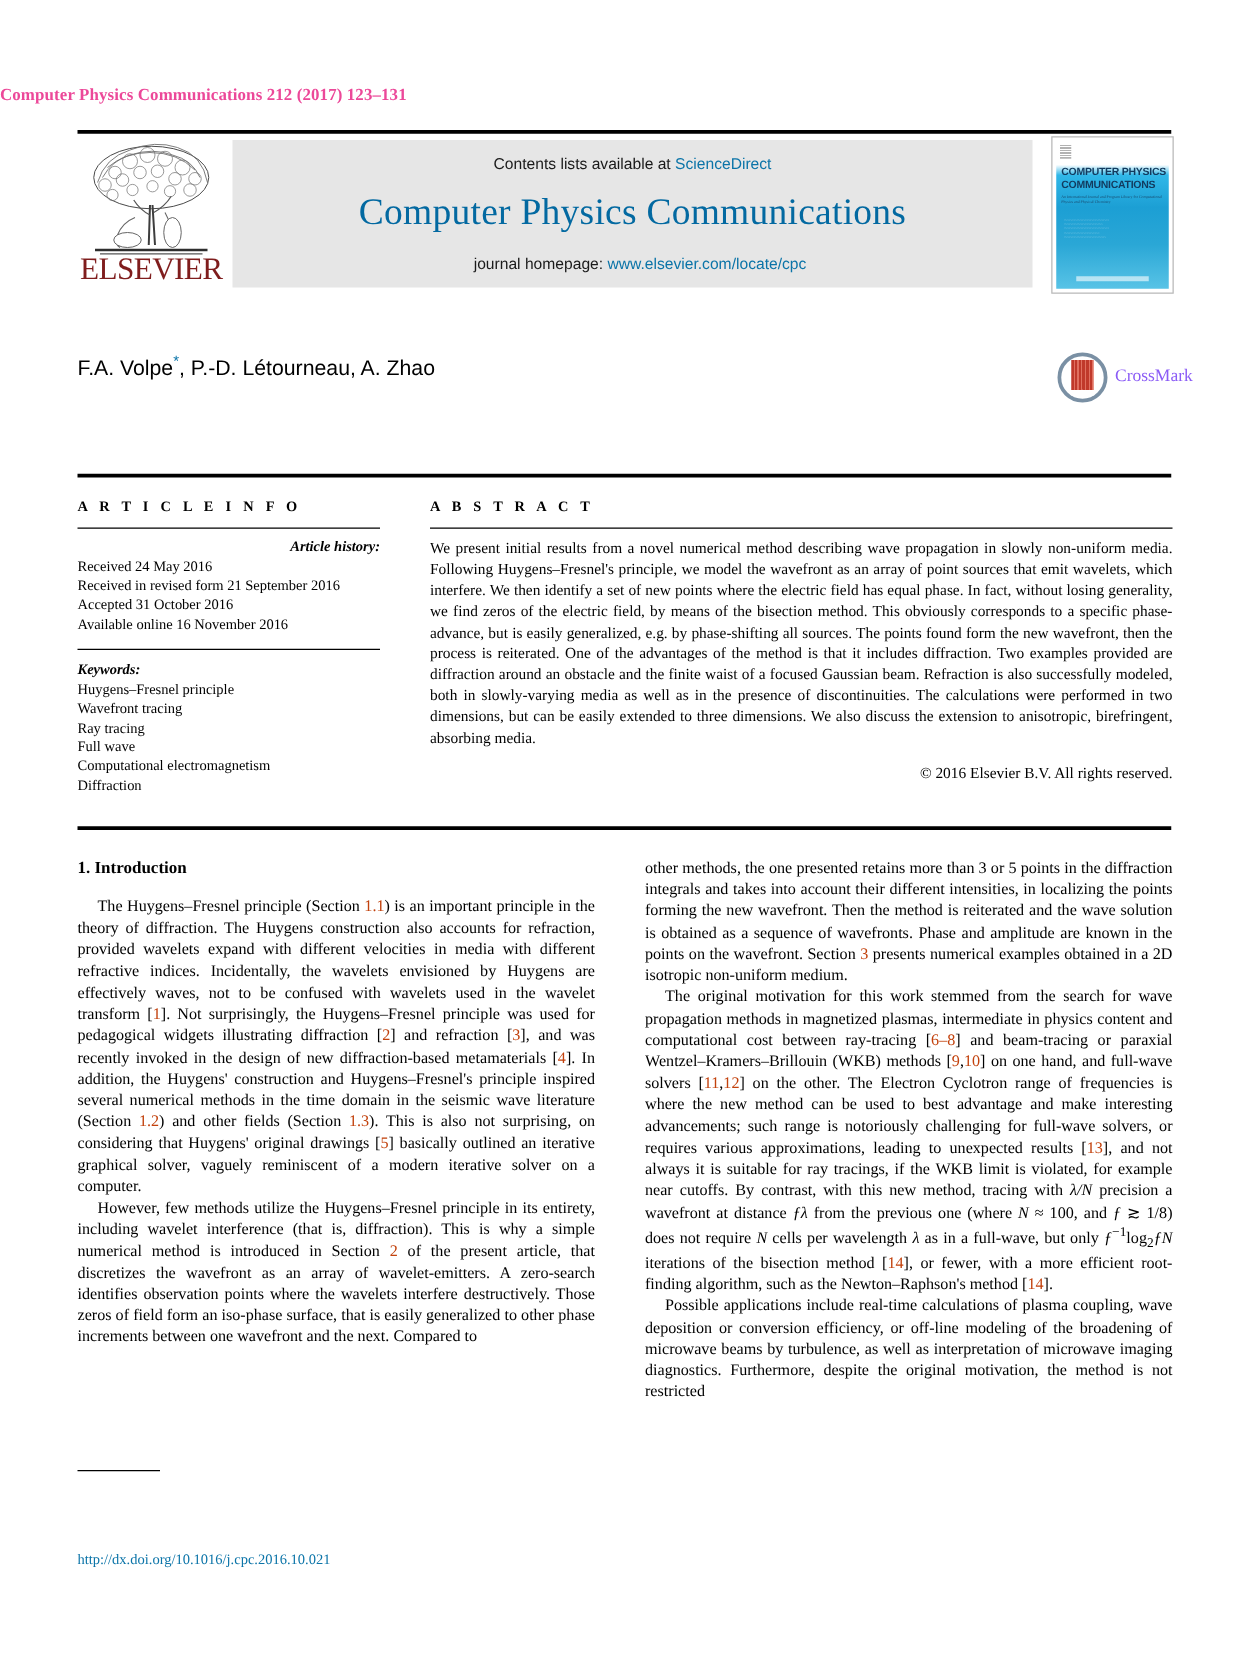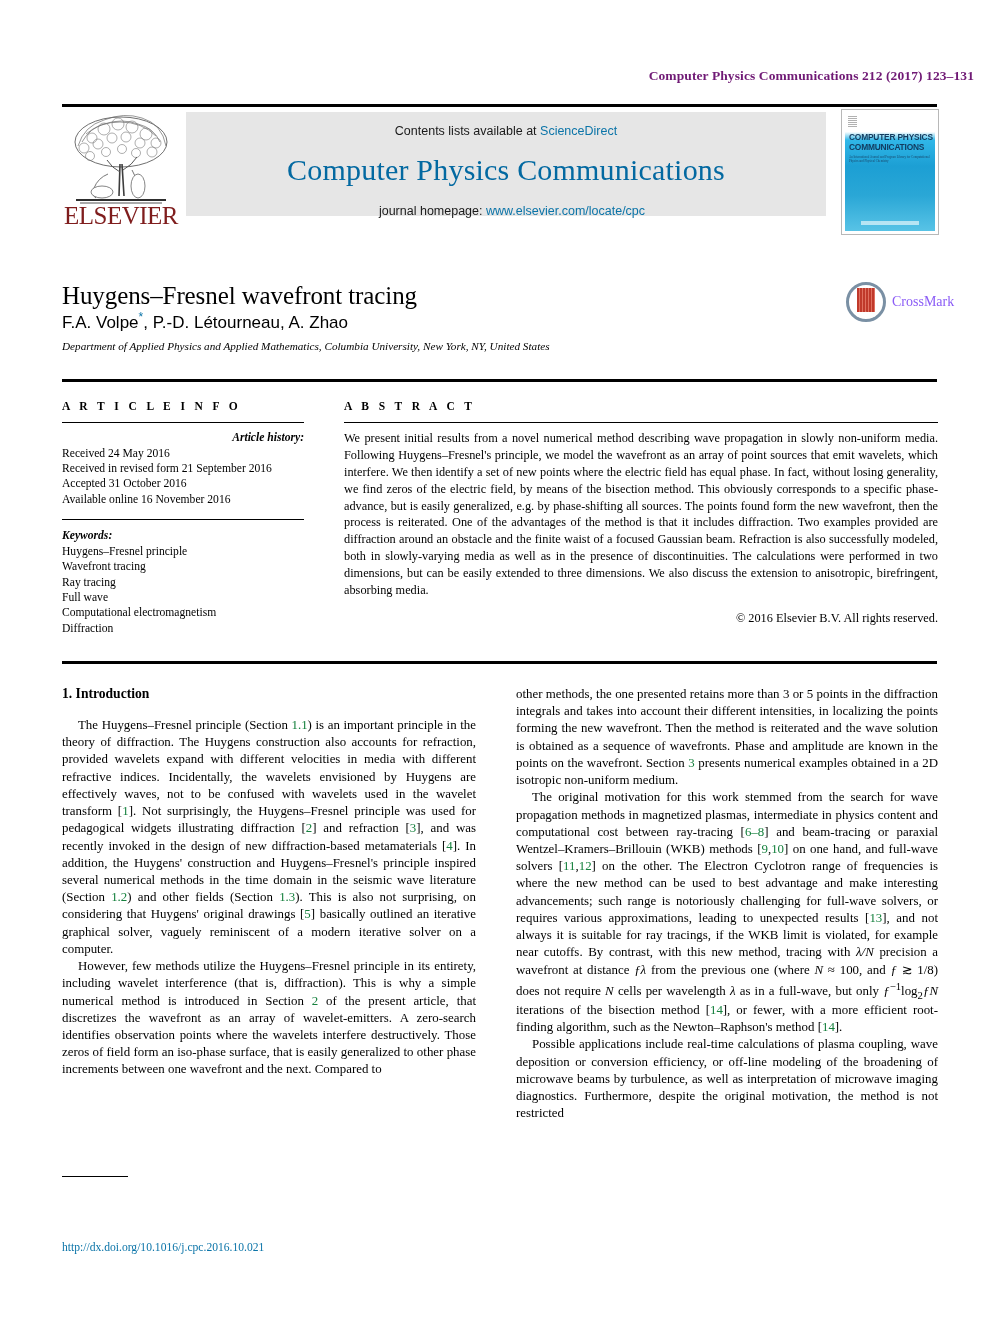--- a/index.html
+++ b/index.html
@@ -18,32 +18,32 @@
   .page {
     position: absolute;
     left: 0; top: 0;
     width: 992px;
     height: 1323px;
   }
   a, .link {
     color: #0b74a8;
     text-decoration: none;
   }
-  .cite { color: #15803d; margin-top: 38px; }
+  .cite { color: #c2410c; margin-top: 38px; }
 
   
   .running-head {
     position: absolute;
     left: 0; top: 68px;
     width: 974px;
-    text-align: right;
+    text-align: left;
     font-family: "Liberation Serif", serif;
     font-weight: bold;
     font-size: 13.5px;
-    color: #701a75;
+    color: #ec4899;
     letter-spacing: 0.1px;
   }
 
   
   .masthead {
     position: absolute;
     left: 62px; top: 104px;
     width: 875px;
     height: 126px;
   }
@@ -67,21 +67,21 @@
     font-family: "Liberation Serif", serif;
     font-size: 25px;
     color: #7f1d1d;
     letter-spacing: -0.5px;
     line-height: 1;
   }
   .journal-band {
     position: absolute;
     left: 124px; top: 8px;
     width: 640px;
-    height: 104px;
+    height: 118px;
     background: #e6e6e6;
     text-align: center;
   }
   .contents-line {
     font-family: "Liberation Sans", sans-serif;
     font-size: 12.5px;
     padding-top: 12px;
     color: #1a1a1a;
   }
   .journal-title {
@@ -389,25 +389,23 @@
         <div class="cover-sub">An International Journal and Program Library for Computational Physics and Physical Chemistry</div>
         <div class="cover-texture">
           ~~~~~~~~~~~~~~~~~~~~~~~~~~~~<br>~~~~~~~~~~~~~~~~~~~~~~~~<br>~~~~~~~~~~~~~~~~~~~~~~~~~~~~<br>~~~~~~~~~~~~~~~~~~~~~~<br>~~~~~~~~~~~~~~~~~~~~~~~~~~
         </div>
         <div class="cover-footer"></div>
       </div>
     </div>
   </div>
 
   <div class="title-block">
-    <div class="paper-title">Huygens–Fresnel wavefront tracing</div>
     <div class="authors">
       <span>F.A. Volpe</span><sup class="star">*</sup><span>, P.-D. Létourneau, A. Zhao</span>
     </div>
-    <div class="affiliation">Department of Applied Physics and Applied Mathematics, Columbia University, New York, NY, United States</div>
   </div>
 
   <div class="crossmark">
     <div class="crossmark-badge">
       <div class="crossmark-bars"></div>
       <div class="crossmark-notch"></div>
     </div>
     <div class="crossmark-label">CrossMark</div>
   </div>
 

